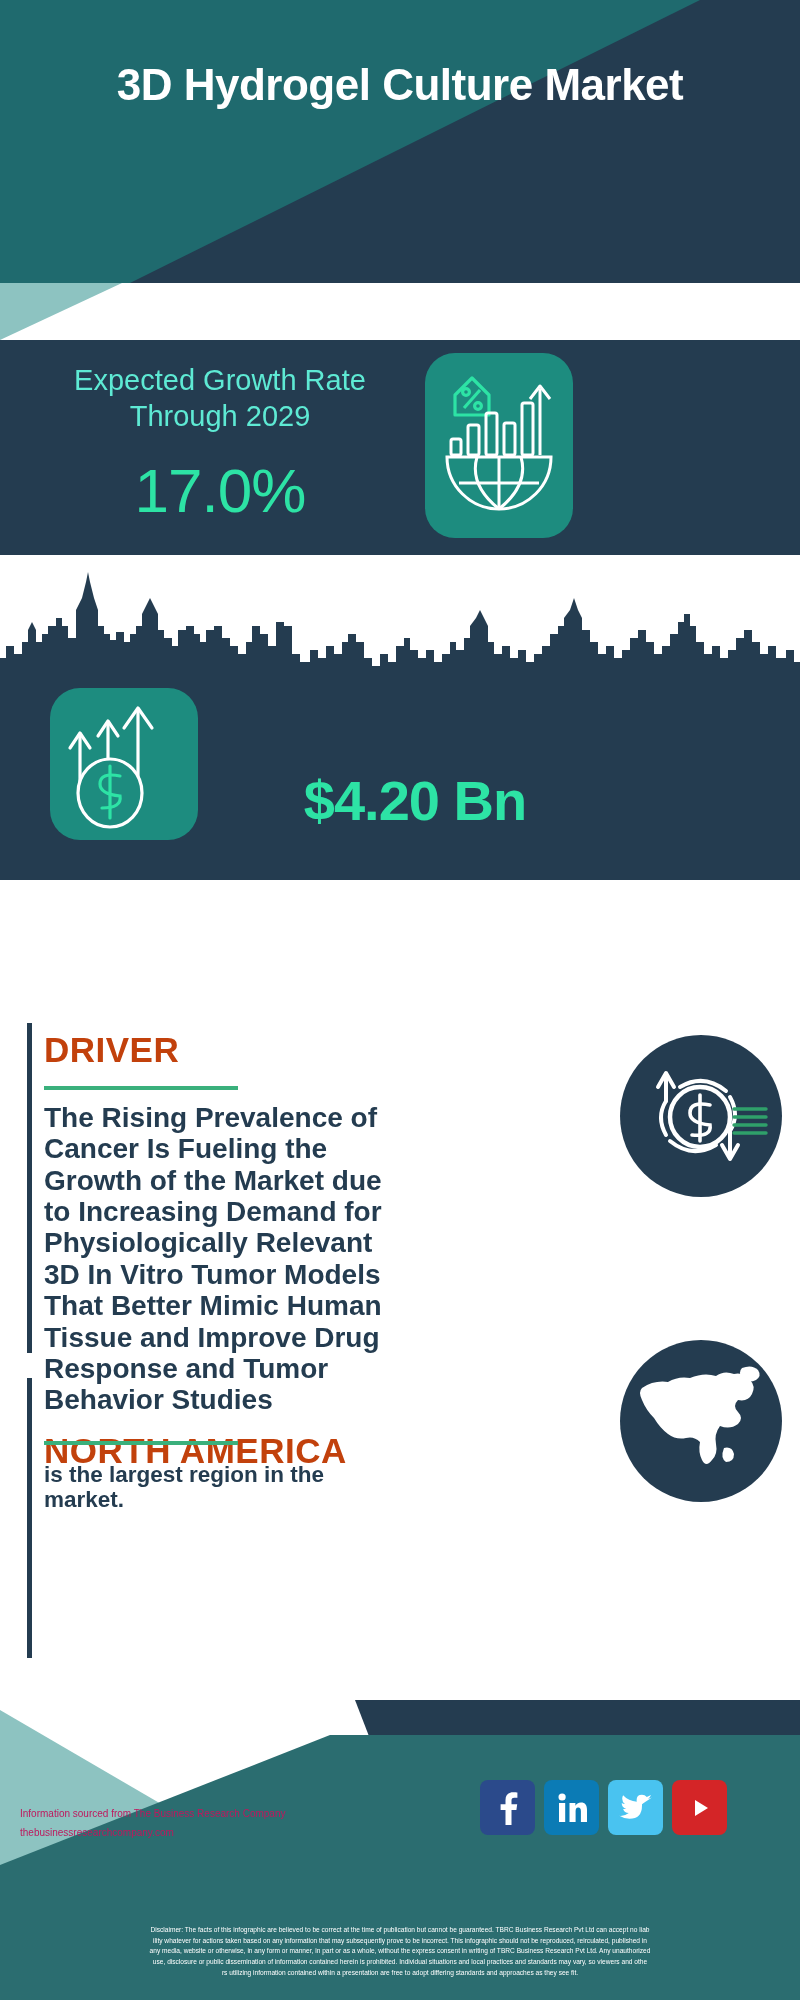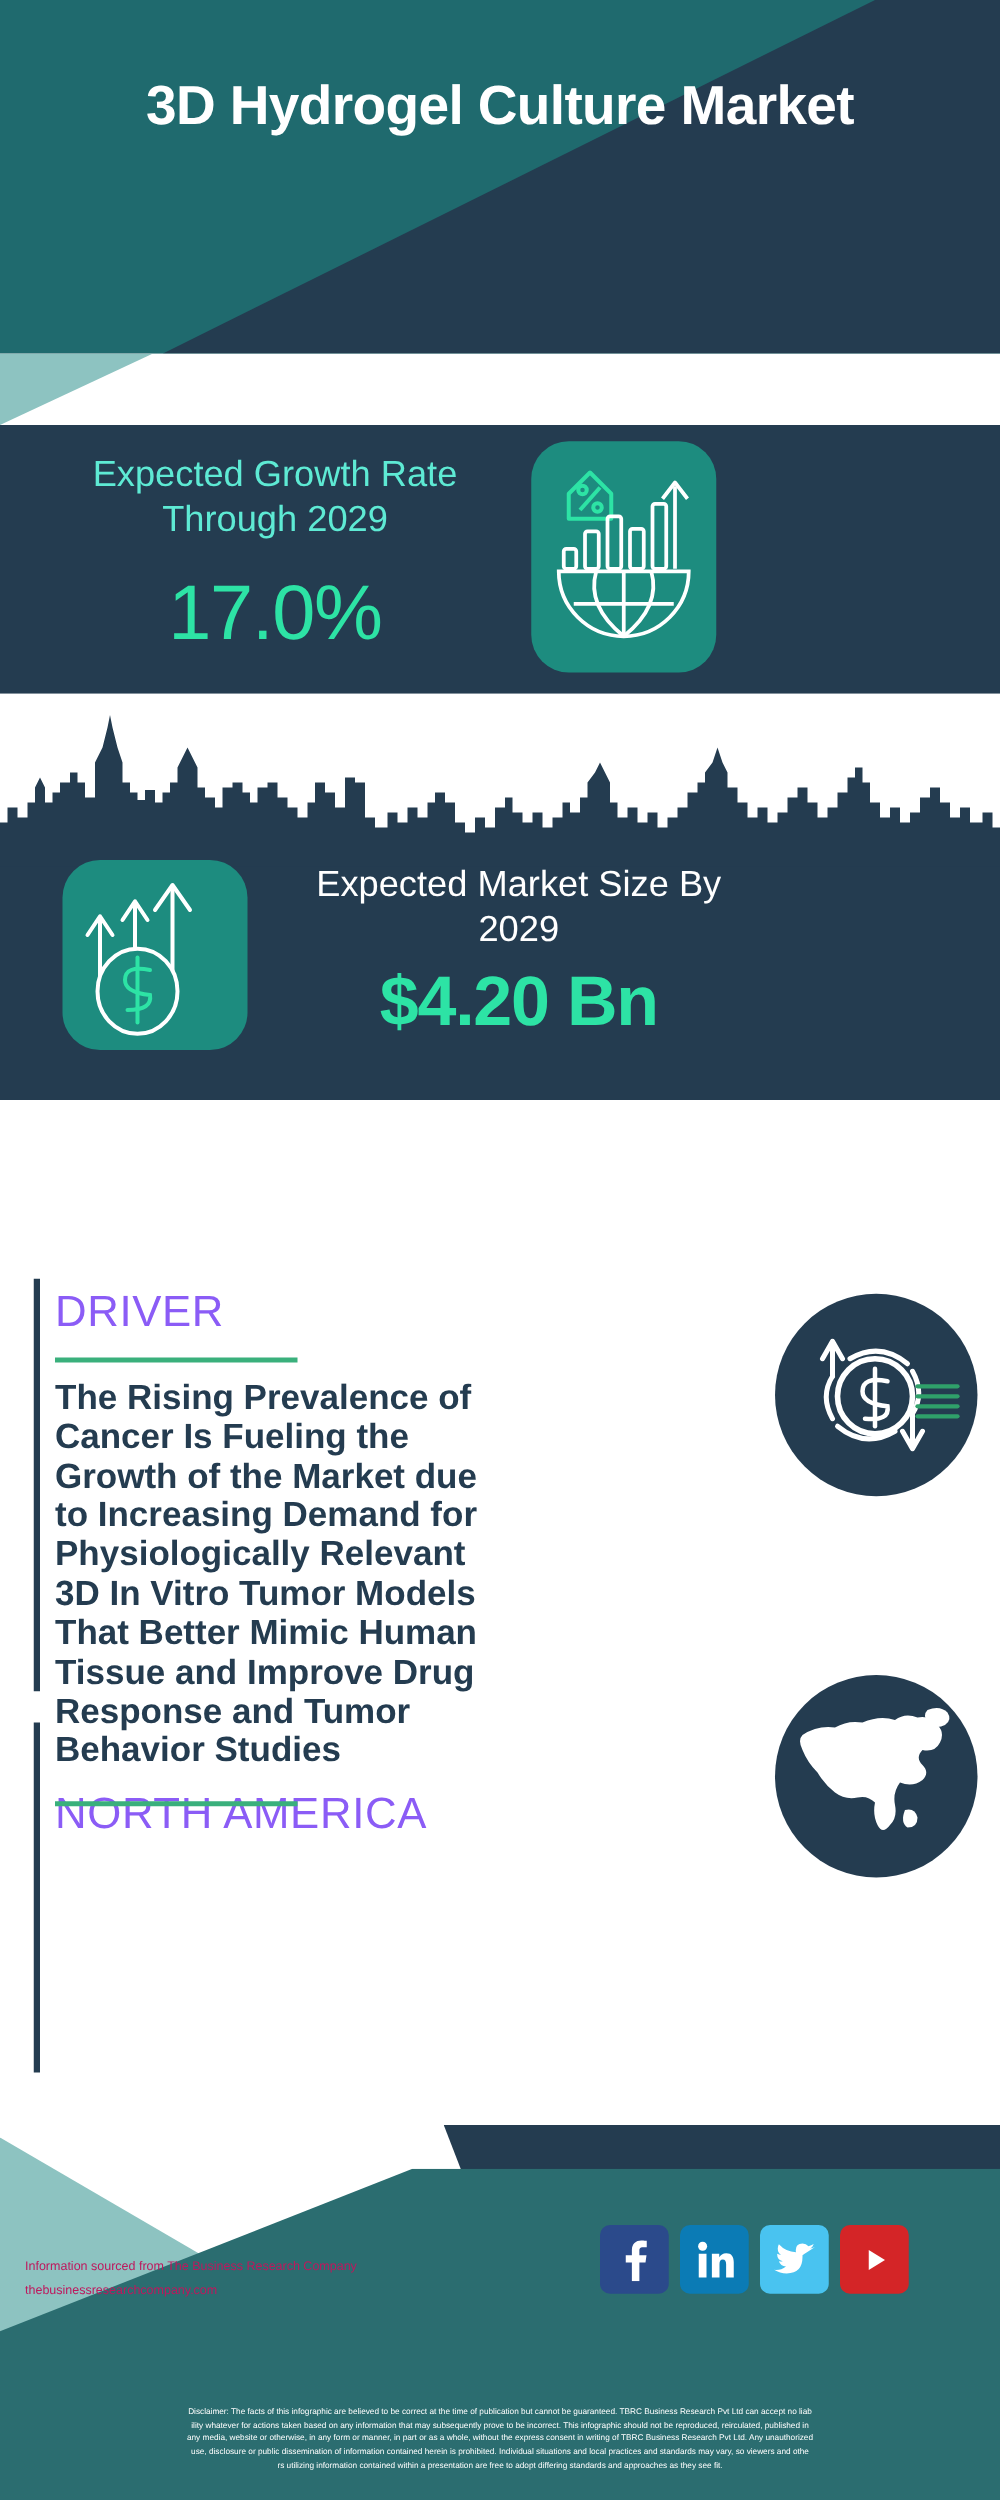--- a/index.html
+++ b/index.html
@@ -84,21 +84,21 @@
   }
 
   
   .bodysec { position:absolute; left:0; top:880px; width:800px; height:820px; background:#ffffff; }
 
   .vbar { position:absolute; width:5px; background:#243c50; }
   .vbar-driver { left:27px; top:1023px; height:330px; }
   .vbar-region { left:27px; top:1378px; height:280px; }
 
   .kicker {
-    position:absolute; color:#8b5cf6; font-weight:normal;
+    position:absolute; color:#c2410c; font-weight:bold;
     font-size:35px; letter-spacing:0.5px;
   }
   .kicker-driver { left:44px; top:1030px; }
   .kicker-region { left:44px; top:1385px;margin-top:46px; }
 
   .rule { position:absolute; height:4px; background:#3ab07c; }
   .rule-driver { left:44px; top:1086px; width:194px; }
   .rule-region { left:44px; top:1441px; width:194px; }
 
   .body-copy {
@@ -218,21 +218,20 @@
         <path d="M88 112 L88 24"></path>
         <path d="M74 40 L88 20 L102 40"></path>
       </g>
       <ellipse cx="60" cy="105" rx="32" ry="34" stroke="#ffffff" stroke-width="3.2" fill="#1d8c7f"></ellipse>
       <g stroke="#2de3a5" stroke-width="3.2" fill="none" stroke-linecap="round">
         <path d="M70 88 Q50 84 50 96 Q50 106 70 108 Q72 120 52 120"></path>
         <line x1="60" y1="78" x2="60" y2="130"></line>
       </g>
     </svg>
   </div>
-  <div class="market-text">Expected Market Size By 2029</div>
   <div class="market-value">$4.20 Bn</div>
 
   <div class="bodysec"></div>
 
   <div class="vbar vbar-driver"></div>
   <div class="kicker kicker-driver">DRIVER</div>
   <div class="rule rule-driver"></div>
   <div class="body-copy copy-driver">The Rising Prevalence of Cancer Is Fueling the Growth of the Market due to Increasing Demand for Physiologically Relevant 3D In Vitro Tumor Models That Better Mimic Human Tissue and Improve Drug Response and Tumor Behavior Studies</div>
 
   <div class="circ circ-driver">
@@ -257,20 +256,21 @@
         <line x1="114" y1="82" x2="146" y2="82"></line>
         <line x1="114" y1="90" x2="146" y2="90"></line>
         <line x1="114" y1="98" x2="146" y2="98"></line>
       </g>
     </svg>
   </div>
 
   <div class="vbar vbar-region"></div>
   <div class="kicker kicker-region">NORTH AMERICA</div>
   <div class="rule rule-region"></div>
+  <div class="body-copy copy-region">is the largest region in the market.</div>
 
   <div class="circ circ-region">
     <svg width="162" height="162" viewBox="0 0 162 162">
       <path fill="#ffffff" d="M22 48 Q34 40 48 42 Q58 36 70 38 Q84 32 96 36 Q104 30 114 34 Q124 32 130 40 Q136 46 132 54 Q128 62 118 60 Q112 66 118 72 Q124 78 118 84 Q110 90 100 86 Q94 94 96 104 Q98 114 92 120 Q86 128 82 120 Q78 112 80 102 Q74 96 66 98 Q56 100 48 94 Q40 88 34 78 Q26 70 22 60 Q18 52 22 48 Z"></path>
       <path fill="#ffffff" d="M122 28 Q132 24 138 30 Q142 36 136 40 Q128 44 122 38 Q118 32 122 28 Z"></path>
       <path fill="#ffffff" d="M104 108 Q112 106 114 114 Q114 122 106 122 Q100 118 104 108 Z"></path>
     </svg>
   </div>
 
   <div class="footer">

